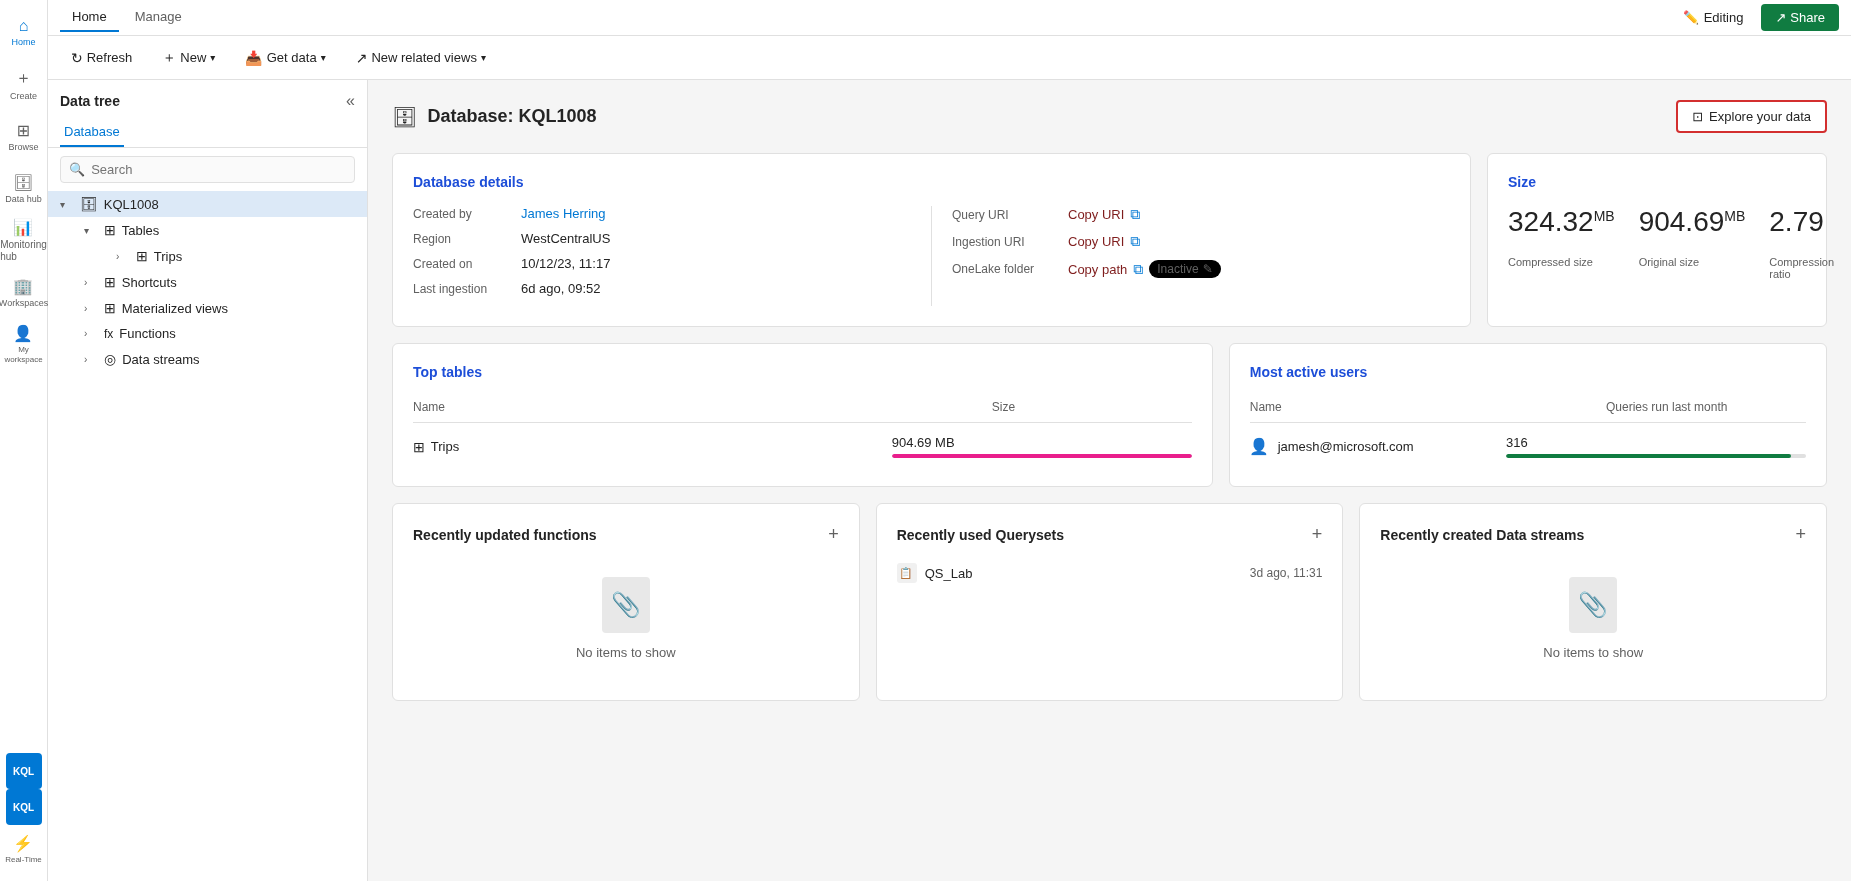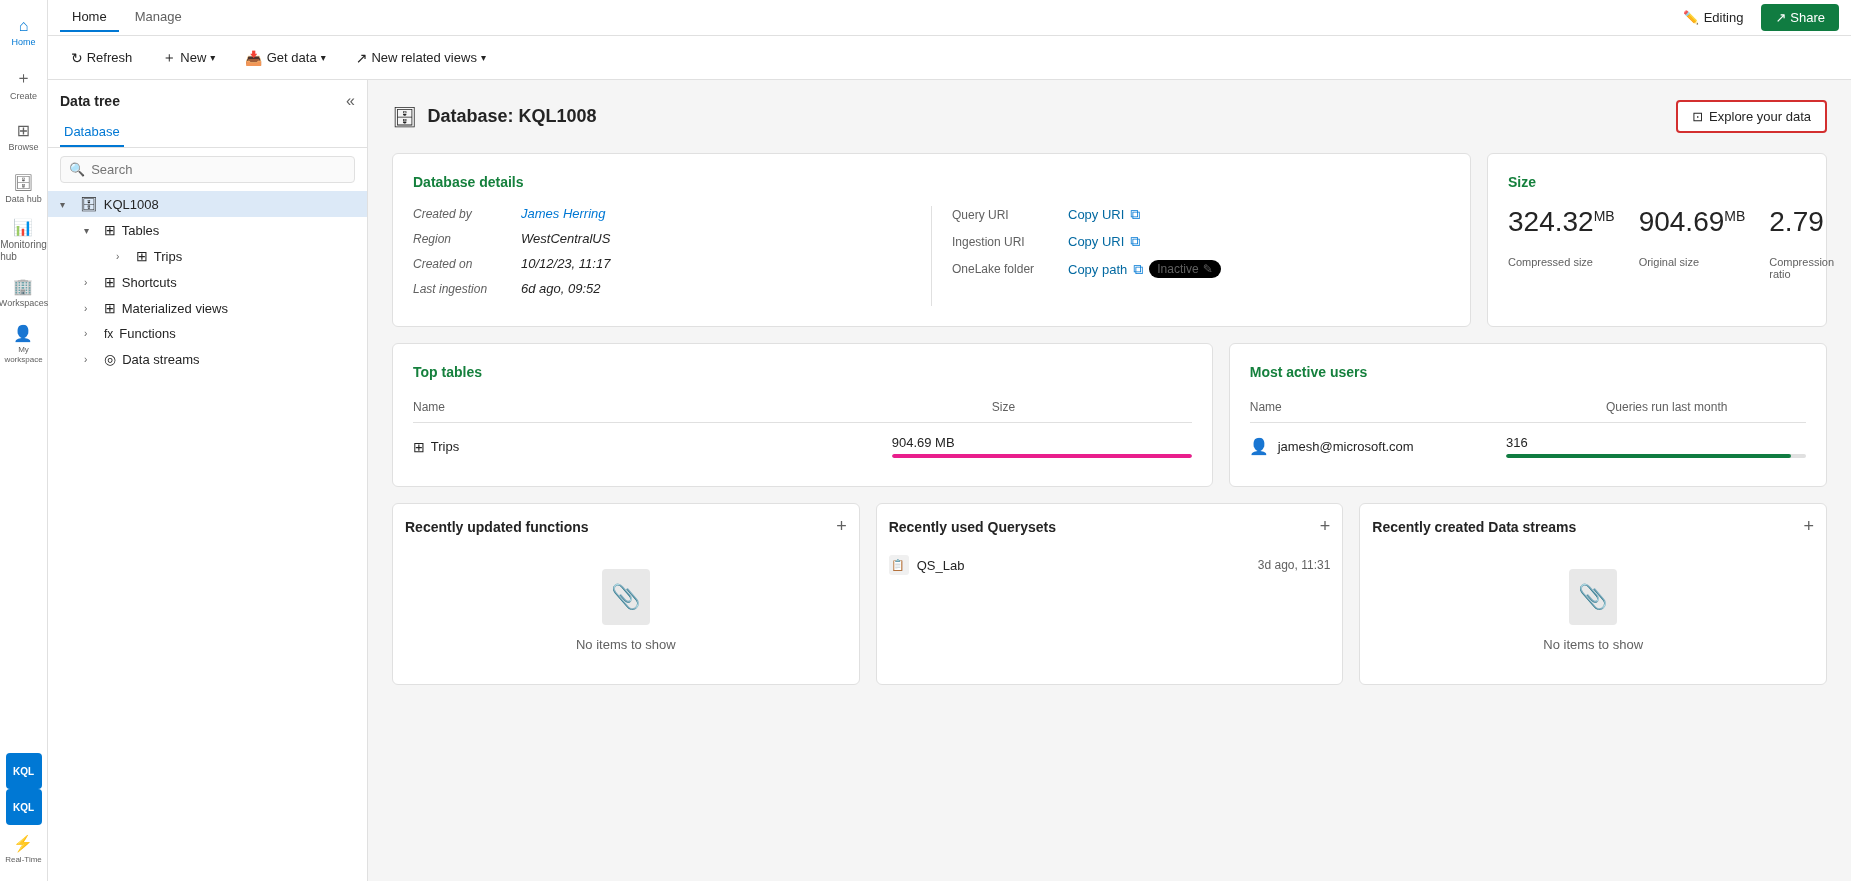--- a/index.html
+++ b/index.html
@@ -139,34 +139,34 @@
     .page-title { font-size: 18px; font-weight: 600; }
     .explore-btn {
       display: flex; align-items: center; gap: 6px; padding: 7px 14px;
       background: white; border: 2px solid #d32f2f; border-radius: 4px;
       cursor: pointer; font-size: 13px; color: #242424; font-weight: 500;
     }
 
     
     .cards-row { display: flex; gap: 16px; margin-bottom: 16px; }
     .card { background: #fff; border-radius: 6px; border: 1px solid #e0e0e0; padding: 20px; }
-    .card-title { font-size: 14px; font-weight: 600; margin-bottom: 16px; color: #15803d; }
+    .card-title { font-size: 14px; font-weight: 600; margin-bottom: 16px; color: #1d4ed8; }
 
     
     .db-details-card { flex: 1.8; }
     .db-details-inner { display: flex; gap: 0; }
     .db-details-left { flex: 1; }
     .db-details-right { flex: 1; padding-left: 20px; border-left: 1px solid #e0e0e0; margin-left: 20px; }
-    .detail-row { display: flex; align-items: baseline; gap: 8px; margin-bottom: 10px; font-style: italic; }
+    .detail-row { display: flex; align-items: baseline; gap: 8px; margin-bottom: 10px; }
     .detail-label { color: #616161; font-size: 12px; width: 100px; flex-shrink: 0; }
     .detail-value { font-size: 13px; color: #242424; }
     .detail-value.link { color: #0078d4; cursor: pointer; }
     .copy-row { display: flex; align-items: center; gap: 6px; margin-bottom: 10px; }
     .copy-label { color: #616161; font-size: 12px; width: 110px; flex-shrink: 0; }
-    .copy-link { color: #0369a1; font-size: 13px; cursor: pointer; }
+    .copy-link { color: #7f1d1d; font-size: 13px; cursor: pointer; }
     .copy-icon { font-size: 14px; color: #0078d4; cursor: pointer; }
     .inactive-badge {
       display: inline-flex; align-items: center; gap: 4px;
       padding: 2px 8px; background: #000000; border-radius: 12px;
       font-size: 12px; color: #616161; cursor: pointer;
     }
 
     
     .size-card { width: 340px; }
     .size-metrics { display: flex; gap: 24px; margin-top: 8px; }
@@ -193,21 +193,21 @@
 
     .user-row { display: flex; align-items: center; padding: 8px 0; }
     .user-icon { font-size: 16px; margin-right: 8px; color: #616161; }
     .user-name { flex: 1; font-size: 13px; }
     .user-col-queries { width: 200px; font-size: 12px; color: #616161; font-weight: 500; }
     .user-queries-area { width: 300px; }
     .user-queries-val { font-size: 13px; margin-bottom: 4px; }
 
     
     .bottom-cards-row { display: flex; gap: 16px; }
-    .bottom-card { flex: 1; background: #fff; border-radius: 6px; border: 1px solid #e0e0e0; padding: 12px; min-height: 160px; }
+    .bottom-card { flex: 1; background: #fff; border-radius: 6px; border: 1px solid #e0e0e0; padding: 20px; min-height: 160px; }
     .bottom-card-header { display: flex; align-items: center; justify-content: space-between; margin-bottom: 12px; }
     .bottom-card-title { font-size: 14px; font-weight: 600; }
     .add-btn { background: none; border: none; font-size: 18px; cursor: pointer; color: #616161; }
     .empty-state { display: flex; flex-direction: column; align-items: center; justify-content: center; padding: 20px; gap: 12px; }
     .empty-icon { width: 48px; height: 56px; background: #e8e8e8; border-radius: 4px; display: flex; align-items: center; justify-content: center; font-size: 24px; color: #9e9e9e; }
     .empty-text { font-size: 13px; color: #616161; }
 
     
     .queryset-item { display: flex; align-items: center; gap: 8px; padding: 6px 0; }
     .qs-icon { width: 20px; height: 20px; background: #f0f0f0; border-radius: 3px; display: flex; align-items: center; justify-content: center; font-size: 11px; }

